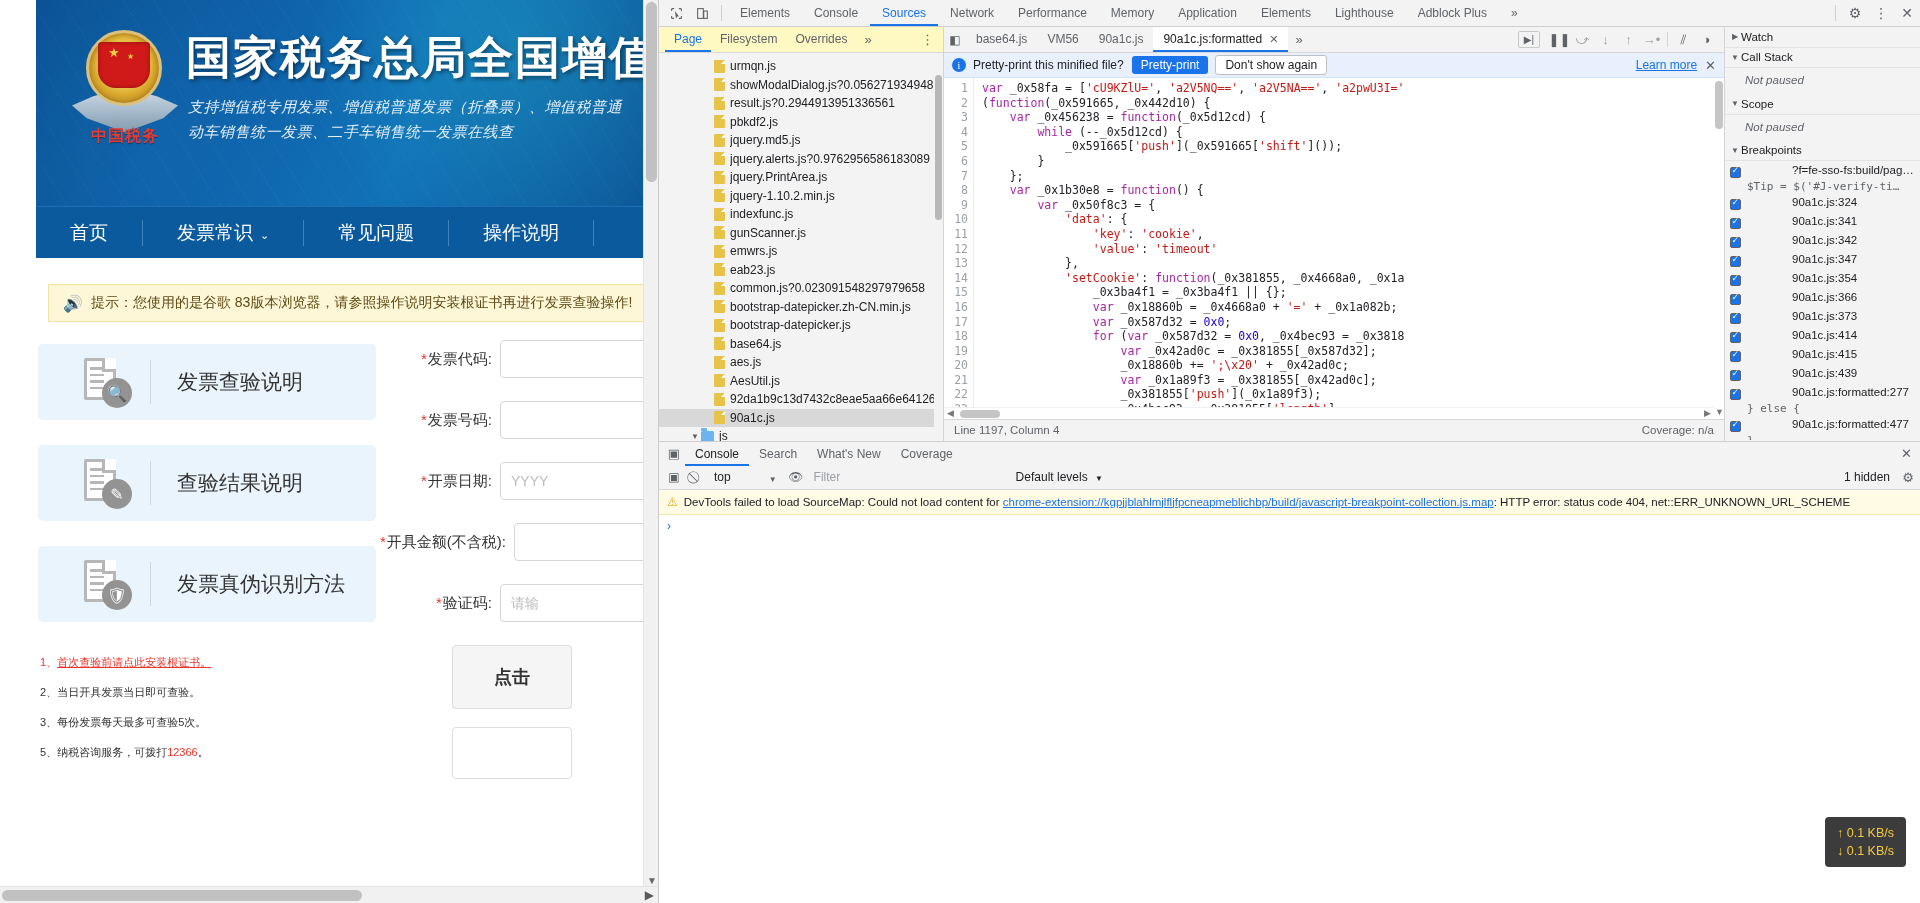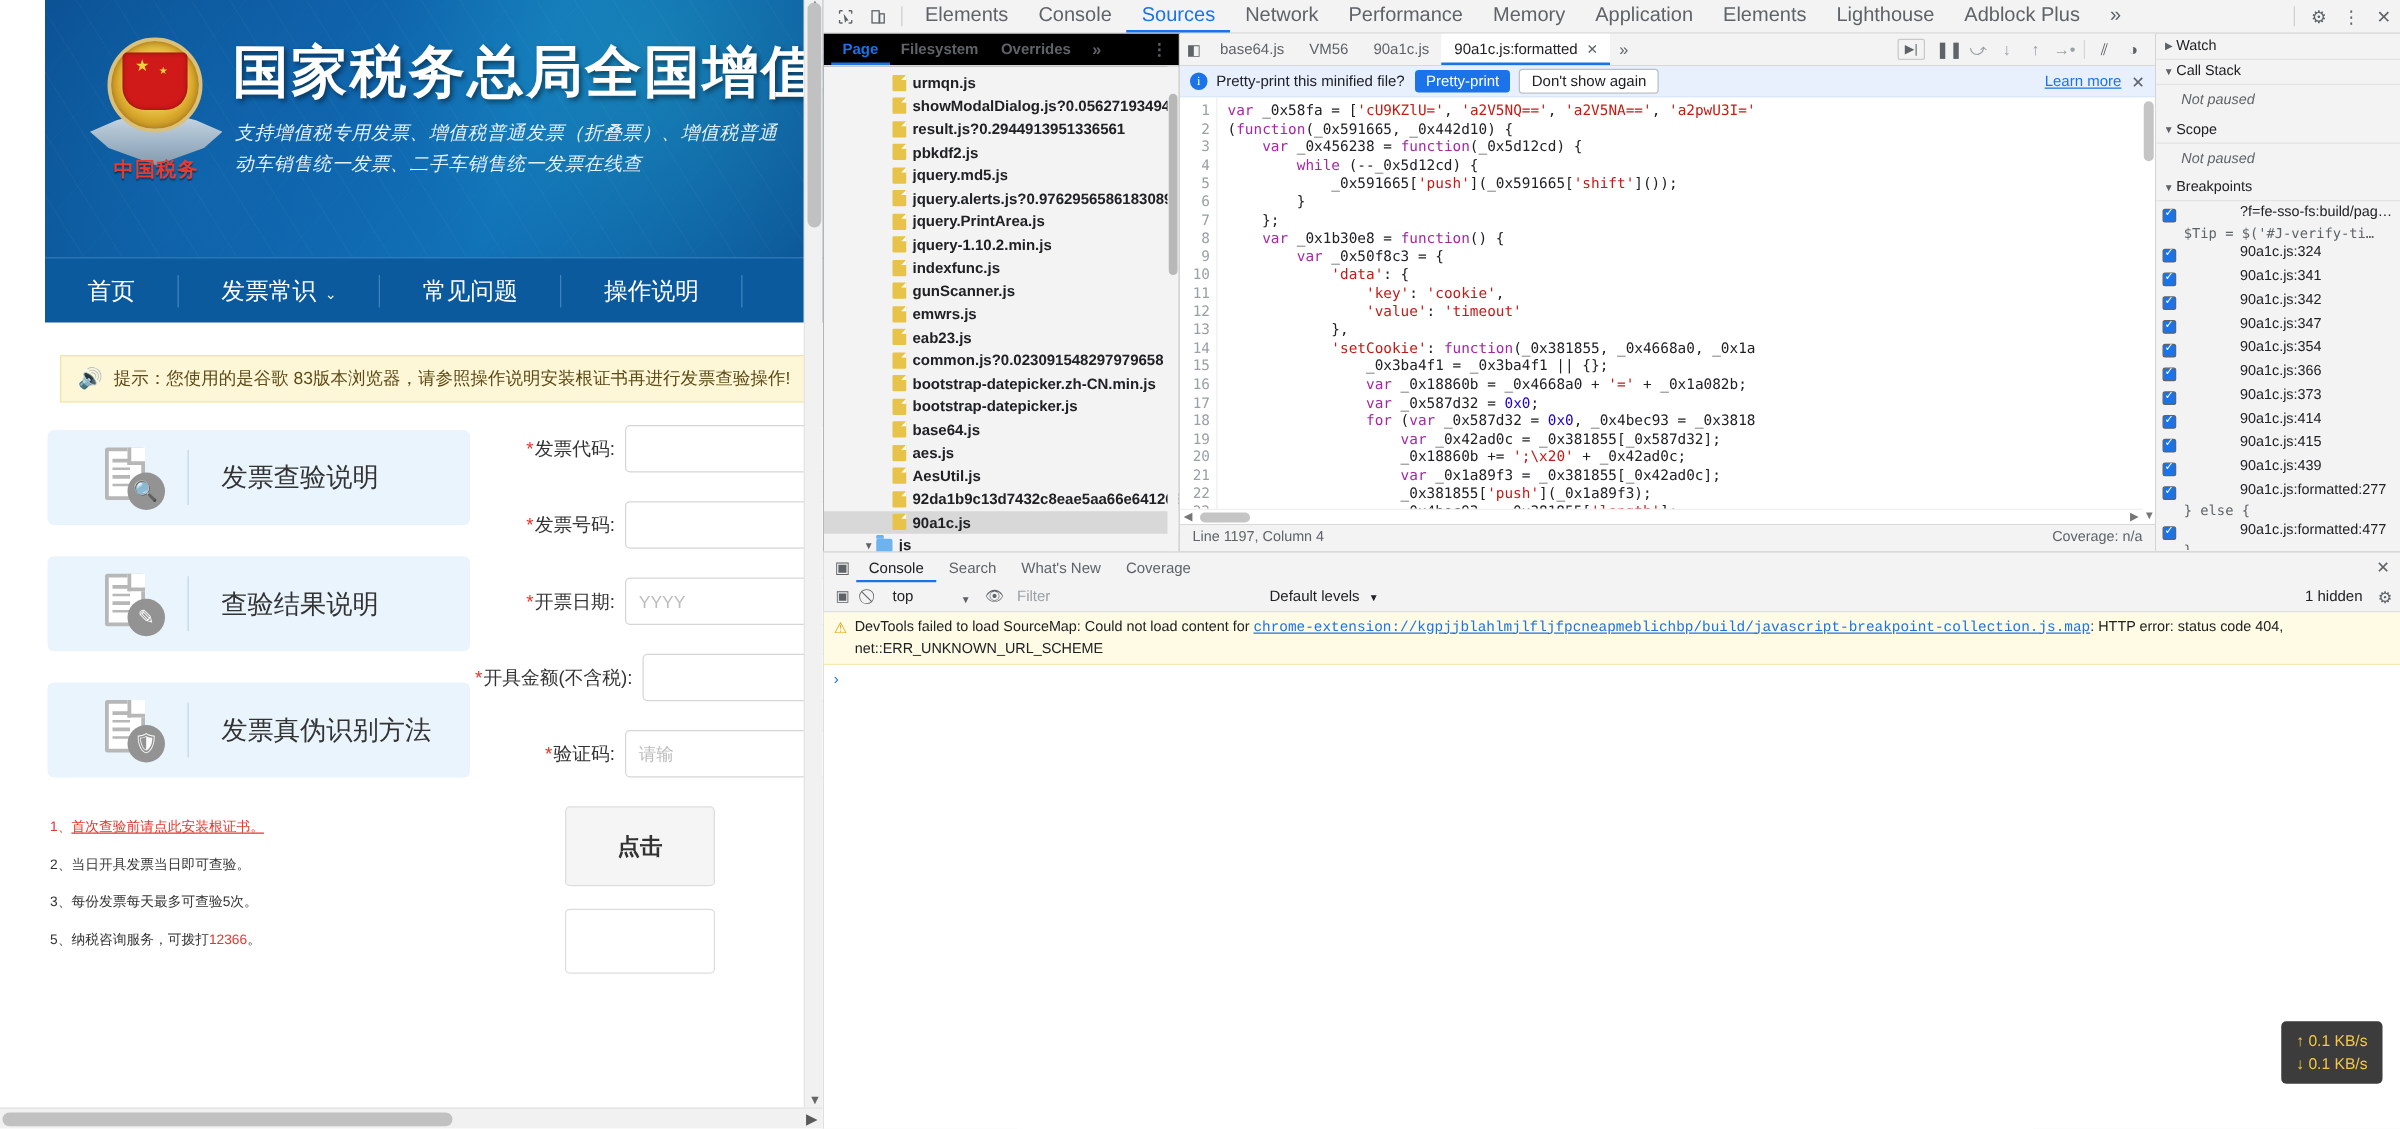--- a/index.html
+++ b/index.html
@@ -138,27 +138,27 @@
   .vscroll-page .up { position:absolute; left:3px; top:-2px; color:#666; font-size:10px; }
   .vscroll-page .dn { position:absolute; left:3px; bottom:0px; color:#666; font-size:10px; }
 
   
   .devtools { width: 1262px; height:903px; background:#f3f3f3; display:flex; flex-direction:column;
               border-left:1px solid #cbcbcb; font-size:12px; color:#303942; }
   .dt-topbar { height:27px; background:#f3f3f3; display:flex; align-items:center;
                border-bottom:1px solid #cfcfcf; padding-left:4px; }
   .dt-icnbtn { width:26px; height:24px; display:flex; align-items:center; justify-content:center; color:#5f6368; }
   .dt-vsep { width:1px; height:16px; background:#d0d0d0; margin:0 6px; }
-  .dt-tab { padding:0 12px; height:26px; line-height:26px; color:#5f6368; white-space:nowrap; font-size:16px; }
+  .dt-tab { padding:0 12px; height:26px; line-height:26px; color:#5f6368; white-space:nowrap; font-size:12px; }
   .dt-tab.active { color:#1a73e8; border-bottom:2px solid #1a73e8; font-weight:normal; }
   .dt-topbar .spacer { flex:1; }
   .dt-gear, .dt-kebab, .dt-close { width:26px; text-align:center; color:#5f6368; font-size:14px; }
 
   .dt-main { flex:1; display:flex; min-height:0; }
-  .dt-left { width:285px; display:flex; flex-direction:column; background:#000000; border-right:1px solid #d4d4d4;font-weight:bold; }
+  .dt-left { width:285px; display:flex; flex-direction:column; background:#fef9c3; border-right:1px solid #d4d4d4; }
   .dt-left-tabs { height:26px; display:flex; align-items:center; border-bottom:1px solid #d8d8d8; padding-left:6px; }
   .lt-tab { padding:0 9px; height:25px; line-height:25px; color:#5f6368; font-size:12px; }
   .lt-tab.active { color:#1a73e8; border-bottom:2px solid #1a73e8; }
   .lt-more { color:#5f6368; padding:0 8px; font-size:13px; }
   .lt-kebab { margin-left:auto; color:#5f6368; padding:0 9px; font-size:13px; }
 
   .tree { flex:1; overflow:hidden; padding-top:4px; position:relative; background:#f3f3f3; font-size:12px;}
   .tnode { height:18.5px; display:flex; align-items:center; white-space:nowrap; cursor:default; }
   .tnode.sel { background:#d8d8d8; }
   .tw { width:12px; text-align:center; color:#5f6368; font-size:8px; flex:0 0 auto; }
@@ -240,21 +240,21 @@
   .ct-filter { flex:0 0 200px; color:#9aa0a6; padding-left:6px; }
   .ct-levels { margin-left:8px; color:#202124; }
   .ct-levels .caret { font-size:8px; margin-left:4px; }
   .ct-hidden { margin-left:auto; color:#202124; padding-right:6px; }
   .ct-gear { width:24px; text-align:center; color:#5f6368; font-size:13px; }
 
   .console-body { flex:1; background:#fff; position:relative; overflow:hidden; }
   .warn-row { display:flex; align-items:flex-start; background:#fffbe5; border-bottom:1px solid #f5e7b2;
               padding:4px 8px; font-size:11.5px; color:#202124; line-height:16px; }
   .warn-ico { color:#e8a000; margin-right:6px; font-size:12px; }
-  .warn-link { color:#1a73e8; text-decoration:underline;font-family:Liberation Mono, monospace; }
+  .warn-link { color:#1a73e8; text-decoration:underline; }
   .prompt-row { padding:4px 8px; color:#9aa0a6; font-size:12px; }
   .prompt-row .chev { color:#1a73e8; }
 
   .net-badge {
     position:absolute; right:14px; bottom:36px; background:#3c3c3c; color:#f2d23d;
     padding:7px 12px; border-radius:4px; font-size:12.5px; line-height:18px; text-align:left;
     font-family:"Liberation Sans", sans-serif;
   }
   .net-badge .up { color:#f5c842; }
   .net-badge .dn { color:#f5c842; }

